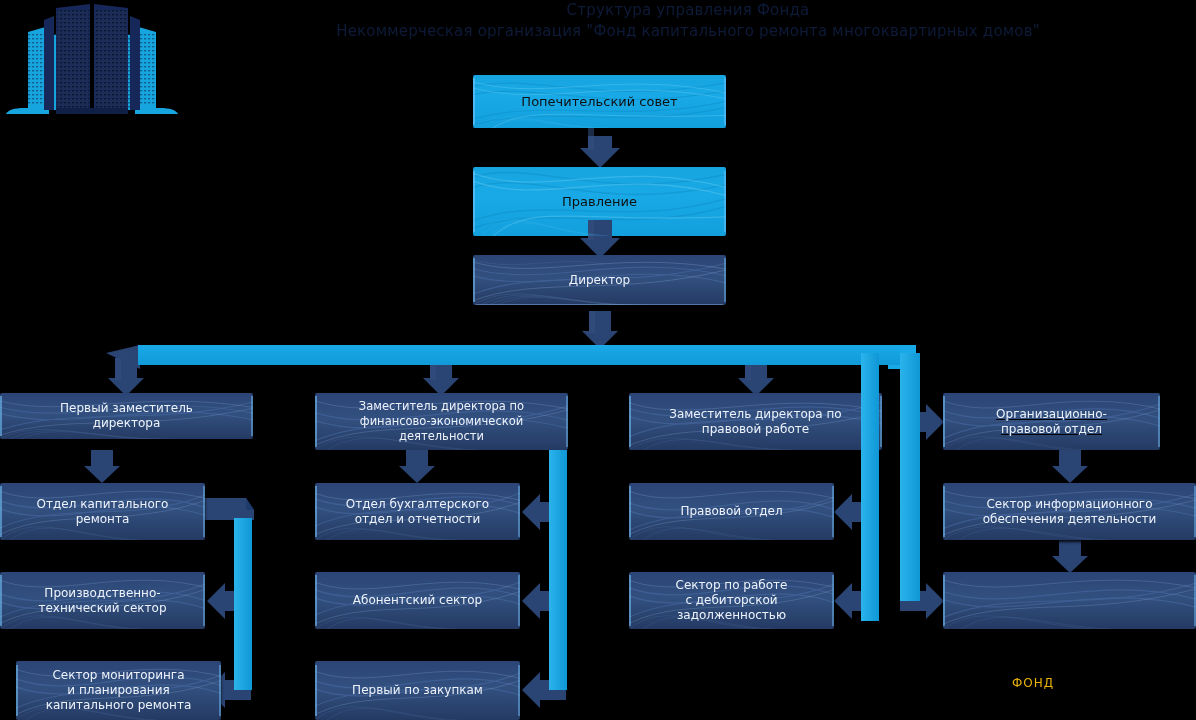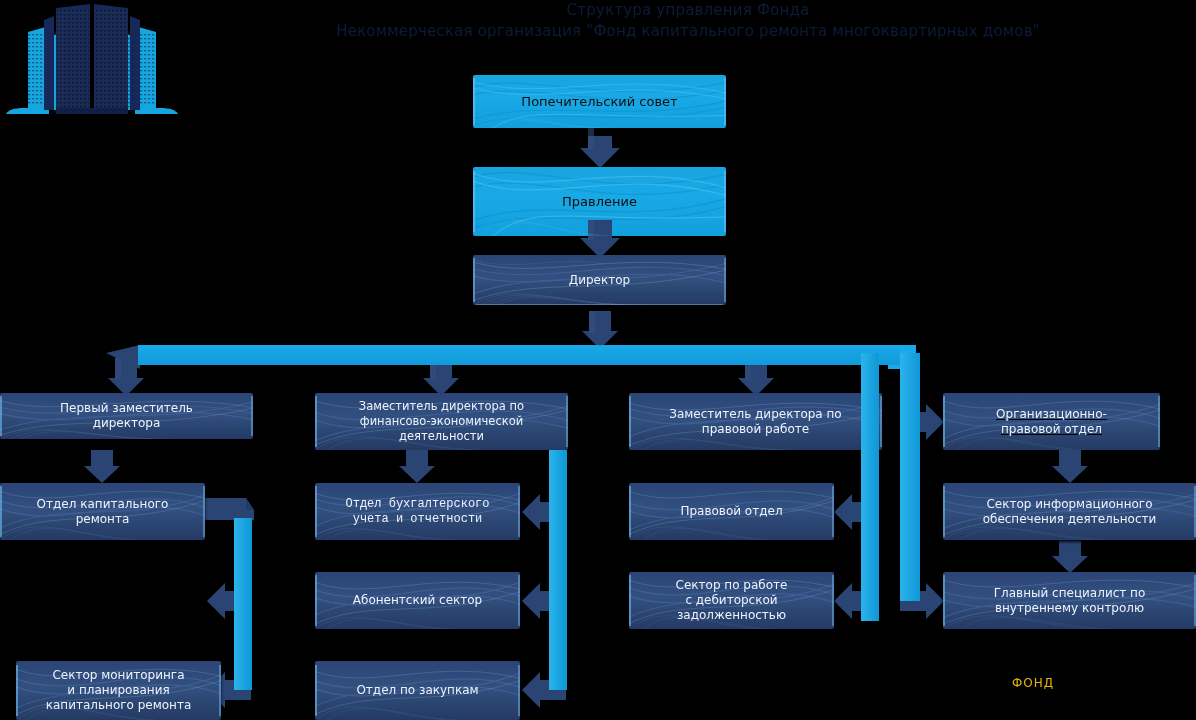--- a/index.html
+++ b/index.html
@@ -482,41 +482,41 @@
       </g>
     </svg>
     <span class="edgehl hl-left"></span>
     <span class="edgehl hl-right"></span>
     <span class="label">
       <span>Отдел капитального</span><br>
       <span>ремонта</span>
     </span>
   </div>
 
-  <div class="node dark" style="left:315px; top:483px; width:205px; height:57px;font-family:Liberation Mono, monospace;">
+  <div class="node dark" style="left:315px; top:483px; width:205px; height:57px;">
     <svg class="waves" viewBox="0 0 205 57" preserveAspectRatio="none">
       <g fill="none" stroke="#4e6fa8" stroke-width="1.2" opacity="0.6">
         <path d="M-10 12 C 60 44, 130 -8, 215 26"></path>
         <path d="M-10 20 C 60 52, 130 0, 215 34"></path>
         <path d="M-10 48 C 60 10, 130 44, 215 6"></path>
       </g>
       <g fill="none" stroke="#8fb0dd" stroke-width="0.8" opacity="0.38">
         <path d="M-10 6 C 50 36, 120 -8, 215 20"></path>
         <path d="M-10 57 C 50 22, 120 52, 215 16"></path>
       </g>
       <g fill="none" stroke="#6f92c8" stroke-width="0.45" opacity="0.38">
         <path d="M0 57 C 35 32, 70 54, 130 57"></path>
         <path d="M12 57 C 47 34, 82 56, 142 57"></path>
       </g>
     </svg>
     <span class="edgehl hl-left"></span>
     <span class="edgehl hl-right"></span>
     <span class="label">
       <span>Отдел бухгалтерского</span><br>
-      <span>учета и отчетности</span>
+      <span>отдел и отчетности</span>
     </span>
   </div>
 
   <div class="node dark" style="left:629px; top:483px; width:205px; height:57px;">
     <svg class="waves" viewBox="0 0 205 57" preserveAspectRatio="none">
       <g fill="none" stroke="#4e6fa8" stroke-width="1.2" opacity="0.6">
         <path d="M-10 16 C 60 48, 130 -4, 215 30"></path>
         <path d="M-10 24 C 60 56, 130 4, 215 38"></path>
         <path d="M-10 52 C 60 14, 130 48, 215 10"></path>
       </g>
@@ -553,20 +553,43 @@
       </g>
     </svg>
     <span class="edgehl hl-left"></span>
     <span class="edgehl hl-right"></span>
     <span class="label">
       <span>Сектор информационного</span><br>
       <span>обеспечения деятельности</span>
     </span>
   </div>
 
+  <div class="node dark" style="left:0px; top:572px; width:205px; height:57px;">
+    <svg class="waves" viewBox="0 0 205 57" preserveAspectRatio="none">
+      <g fill="none" stroke="#4e6fa8" stroke-width="1.2" opacity="0.6">
+        <path d="M-10 18 C 60 50, 130 -2, 215 32"></path>
+        <path d="M-10 26 C 60 58, 130 6, 215 40"></path>
+        <path d="M-10 50 C 60 12, 130 46, 215 8"></path>
+      </g>
+      <g fill="none" stroke="#8fb0dd" stroke-width="0.8" opacity="0.38">
+        <path d="M-10 4 C 50 34, 120 -10, 215 18"></path>
+        <path d="M-10 57 C 50 20, 120 50, 215 14"></path>
+      </g>
+      <g fill="none" stroke="#6f92c8" stroke-width="0.45" opacity="0.38">
+        <path d="M0 57 C 35 30, 70 52, 130 57"></path>
+        <path d="M10 57 C 45 32, 80 54, 140 57"></path>
+      </g>
+    </svg>
+    <span class="edgehl hl-left"></span>
+    <span class="edgehl hl-right"></span>
+    <span class="label">
+      <span>Производственно-</span><br>
+      <span>технический сектор</span>
+    </span>
+  </div>
 
   <div class="node dark" style="left:315px; top:572px; width:205px; height:57px;">
     <svg class="waves" viewBox="0 0 205 57" preserveAspectRatio="none">
       <g fill="none" stroke="#4e6fa8" stroke-width="1.2" opacity="0.6">
         <path d="M-10 14 C 60 46, 130 -6, 215 28"></path>
         <path d="M-10 22 C 60 54, 130 2, 215 36"></path>
         <path d="M-10 48 C 60 10, 130 44, 215 6"></path>
       </g>
       <g fill="none" stroke="#8fb0dd" stroke-width="0.8" opacity="0.38">
         <path d="M-10 6 C 50 36, 120 -8, 215 20"></path>
@@ -620,24 +643,20 @@
         <path d="M-10 4 C 60 34, 140 -10, 263 18"></path>
         <path d="M-10 57 C 60 20, 140 50, 263 14"></path>
       </g>
       <g fill="none" stroke="#6f92c8" stroke-width="0.45" opacity="0.38">
         <path d="M0 57 C 40 30, 80 52, 150 57"></path>
         <path d="M18 57 C 58 32, 98 54, 168 57"></path>
       </g>
     </svg>
     <span class="edgehl hl-left"></span>
     <span class="edgehl hl-right"></span>
-    <span class="label">
-      <span>Главный специалист по</span><br>
-      <span>внутреннему контролю</span>
-    </span>
   </div>
 
   <div class="node dark" style="left:0px; top:661px; width:205px; height:59px;margin-left:16px;">
     <svg class="waves" viewBox="0 0 205 59" preserveAspectRatio="none">
       <g fill="none" stroke="#4e6fa8" stroke-width="1.2" opacity="0.6">
         <path d="M-10 14 C 60 46, 130 -6, 215 28"></path>
         <path d="M-10 22 C 60 54, 130 2, 215 36"></path>
         <path d="M-10 52 C 60 14, 130 48, 215 10"></path>
       </g>
       <g fill="none" stroke="#8fb0dd" stroke-width="0.8" opacity="0.38">
@@ -670,19 +689,19 @@
         <path d="M-10 59 C 50 22, 120 52, 215 16"></path>
       </g>
       <g fill="none" stroke="#6f92c8" stroke-width="0.45" opacity="0.38">
         <path d="M0 59 C 35 32, 70 54, 130 59"></path>
         <path d="M12 59 C 47 34, 82 56, 142 59"></path>
       </g>
     </svg>
     <span class="edgehl hl-left"></span>
     <span class="edgehl hl-right"></span>
     <span class="label">
-      <span>Отдел по закупкам</span>
+      <span>Первый по закупкам</span>
     </span>
   </div>
 
   <div class="footer-mark">ФОНД</div>
 
 </div>
 
 </body></html>

